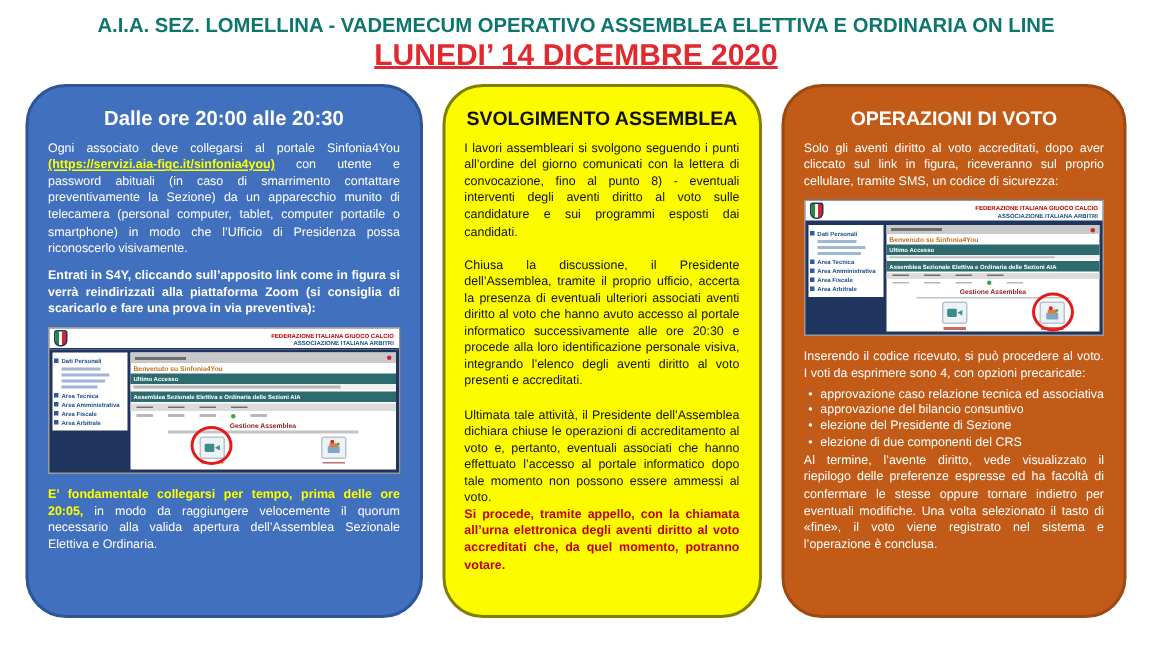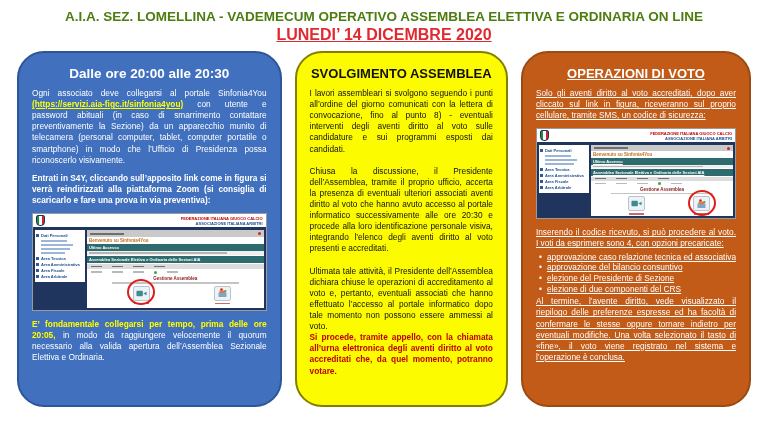--- a/index.html
+++ b/index.html
@@ -2,29 +2,29 @@
 <html><head>
 <meta charset="utf-8">
 <style>
   * { box-sizing: border-box; margin: 0; padding: 0; }
   html,body { width:768px; height:432px; background:#fff; overflow:hidden;
     font-family:"Liberation Sans", sans-serif; }
   .page { width:768px; height:432px; position:relative; padding-top:9px; }
 
   
   .hdr { text-align:center; }
-  .hdr-title { color:#4d7c0f; font-weight:bold; font-size:13.5px; letter-spacing:0; }
-  .hdr-date  { color:#E02A30; font-weight:bold; font-size:16px; text-decoration:underline; margin-top:2px; }
+  .hdr-title { color:#0f766e; font-weight:bold; font-size:13.5px; letter-spacing:0; }
+  .hdr-date  { color:#E02A30; font-weight:bold; font-size:20px; text-decoration:underline; margin-top:2px; }
 
   
   .row { display:flex; gap:13px; padding:0 17px; margin-top:7px; align-items:flex-start; }
   .panel { height:356px; border-radius:27px; padding:10px 13px; }
   .panel-blue   { width:268px; background:#4070BE; border:2px solid #2E5597; color:#fff; }
   .panel-yellow { width:216px; background:#FCFB00; border:2px solid #827F00; color:#111; }
-  .panel-orange { width:233px; background:#C25B17; border:2px solid #9A4A12; color:#fff;text-decoration:underline; }
+  .panel-orange { width:233px; background:#C25B17; border:2px solid #9A4A12; color:#fff; }
   .ptitle { text-align:center; font-weight:bold; font-size:13px; margin:3px 0 7px; }
   .panel-blue .ptitle { font-size:13.5px; }
   .para { font-size:8.3px; line-height:1.34; text-align:justify; margin-bottom:7px; }
   .bold { font-weight:bold; }
   .ylink { color:#FFFF00; text-decoration:underline; font-weight:bold; }
   .yhl { color:#FFFF00; font-weight:bold; }
   .redtext { color:#C00000; font-weight:bold; }
   .bullets { list-style:none; font-size:8.3px; line-height:1.32; margin:0 0 1px 2px; }
   .bullets li { padding-left:9px; position:relative; }
   .bullets li::before { content:"\2022"; position:absolute; left:1px; }

